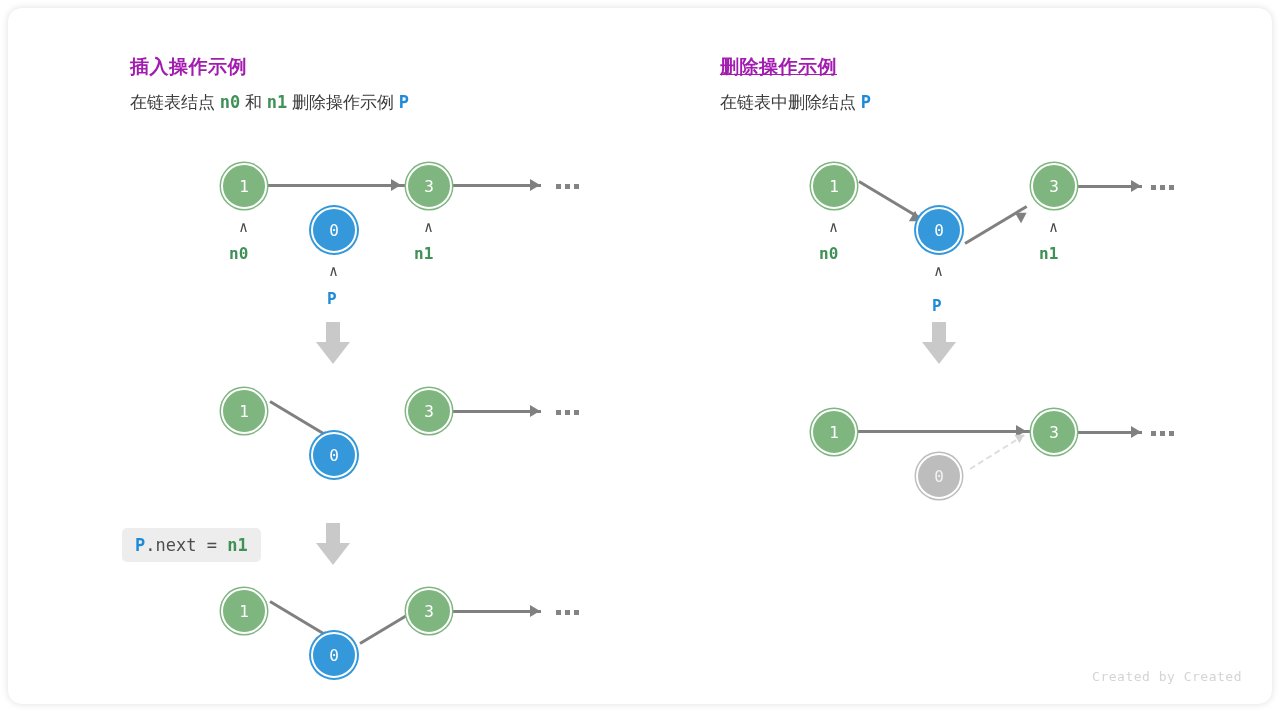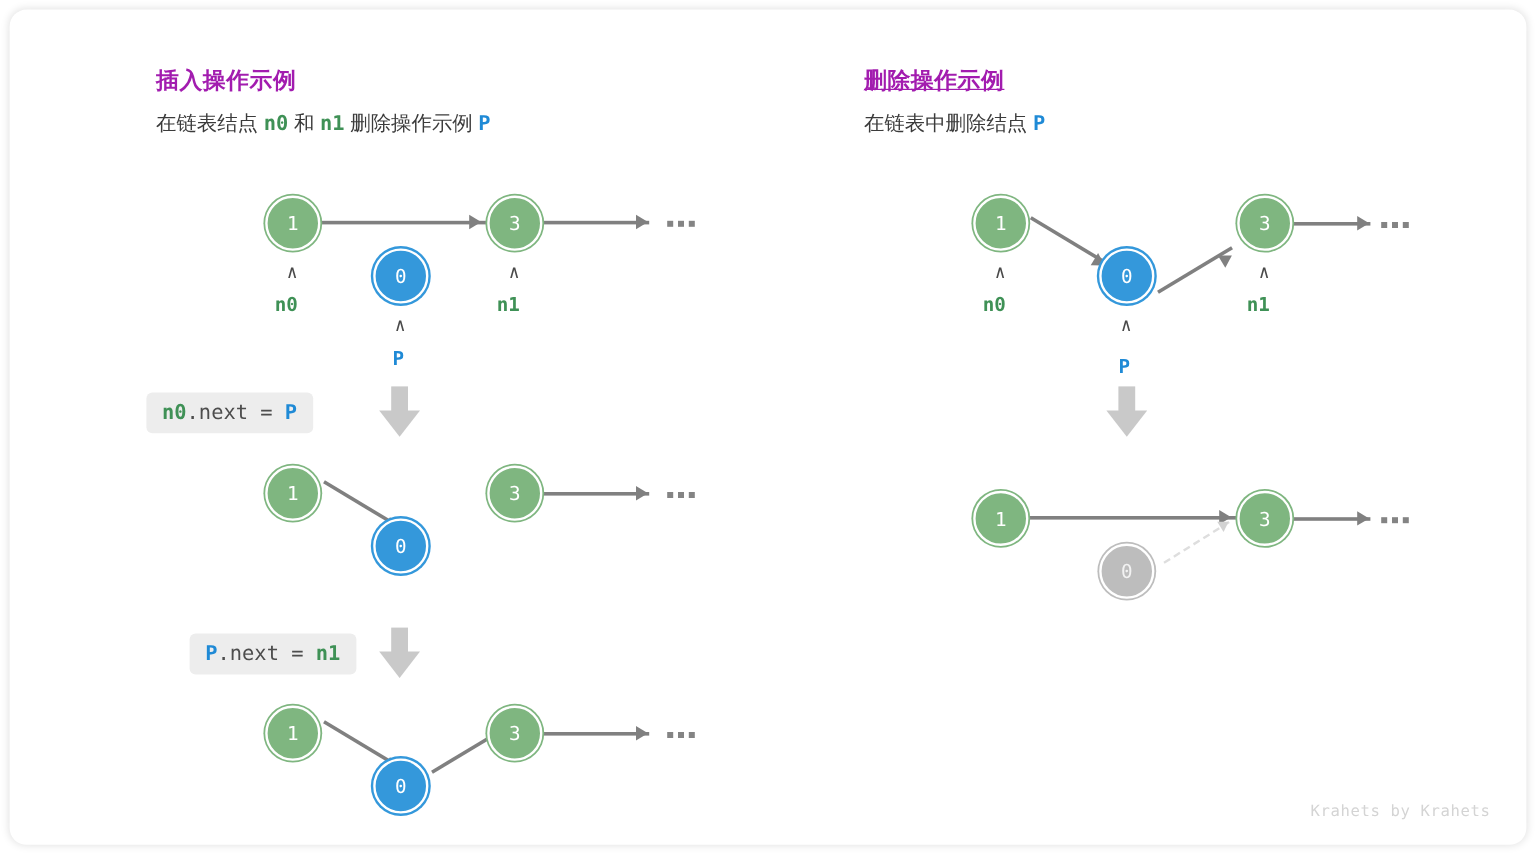--- a/index.html
+++ b/index.html
@@ -178,43 +178,40 @@
 
   <div class="caret" style="left:231px; top:212px;">∧</div>
   <div class="plabel gname" style="left:221px; top:236px;">n0</div>
 
   <div class="caret" style="left:321px; top:256px;">∧</div>
   <div class="plabel bname" style="left:319px; top:281px;">P</div>
 
   <div class="caret" style="left:416px; top:212px;">∧</div>
   <div class="plabel gname" style="left:406px; top:236px;">n1</div>
 
-  <div class="chip" style="left:114px; top:319px;">
-    <b class="gname">n0</b><span>.next = </span><b class="bname">P</b>
-  </div>
   <div class="fatarrow" style="left:308px; top:314px;">
     <div class="stem"></div>
       <div class="tip"></div>
   </div>
 
   <div class="line" style="left:262px; top:392px; width:72px; transform:rotate(31deg);"></div>
   <div class="head" style="left:314px; top:422px; transform:rotate(31deg);"></div>
   <div class="line" style="left:443px; top:402px; width:90px;"></div>
   <div class="head" style="left:522px; top:397px;"></div>
   <div class="dots" style="left:548px; top:402px;">
       <i></i>
       <i></i>
       <i></i>
     </div>
 
   <div class="node green" style="left:213px; top:380px;">1</div>
   <div class="node blue" style="left:303px; top:424px;">0</div>
   <div class="node green" style="left:398px; top:380px;">3</div>
 
-  <div class="chip" style="left:114px; top:520px;margin-left:36px;">
+  <div class="chip" style="left:114px; top:520px;">
     <b class="bname">P</b><span>.next = </span><b class="gname">n1</b>
   </div>
   <div class="fatarrow" style="left:308px; top:515px;">
     <div class="stem"></div>
       <div class="tip"></div>
   </div>
 
   <div class="line" style="left:262px; top:592px; width:72px; transform:rotate(31deg);"></div>
   <div class="head" style="left:314px; top:622px; transform:rotate(31deg);"></div>
   <div class="line" style="left:352px; top:634px; width:72px; transform:rotate(-31deg);"></div>
@@ -277,14 +274,14 @@
   <div class="dots" style="left:1143px; top:423px;">
       <i></i>
       <i></i>
       <i></i>
     </div>
 
   <div class="node green" style="left:803px; top:401px;">1</div>
   <div class="node gray" style="left:908px; top:445px;">0</div>
   <div class="node green" style="left:1023px; top:401px;">3</div>
 
-  <div id="credit">Krahets by Krahets</div>
+  <div id="credit">Created by Created</div>
 </div>
 
 </body></html>

